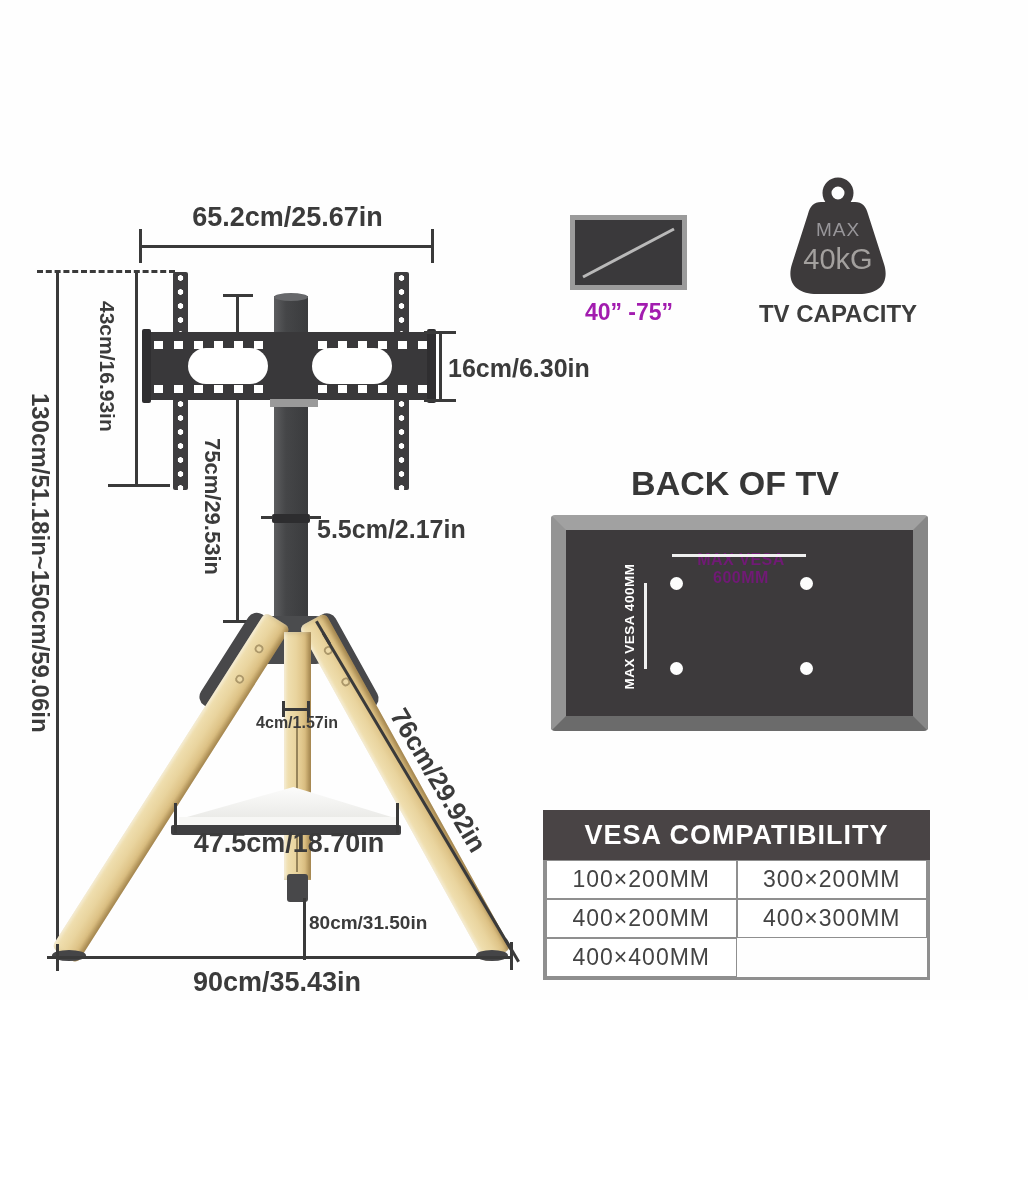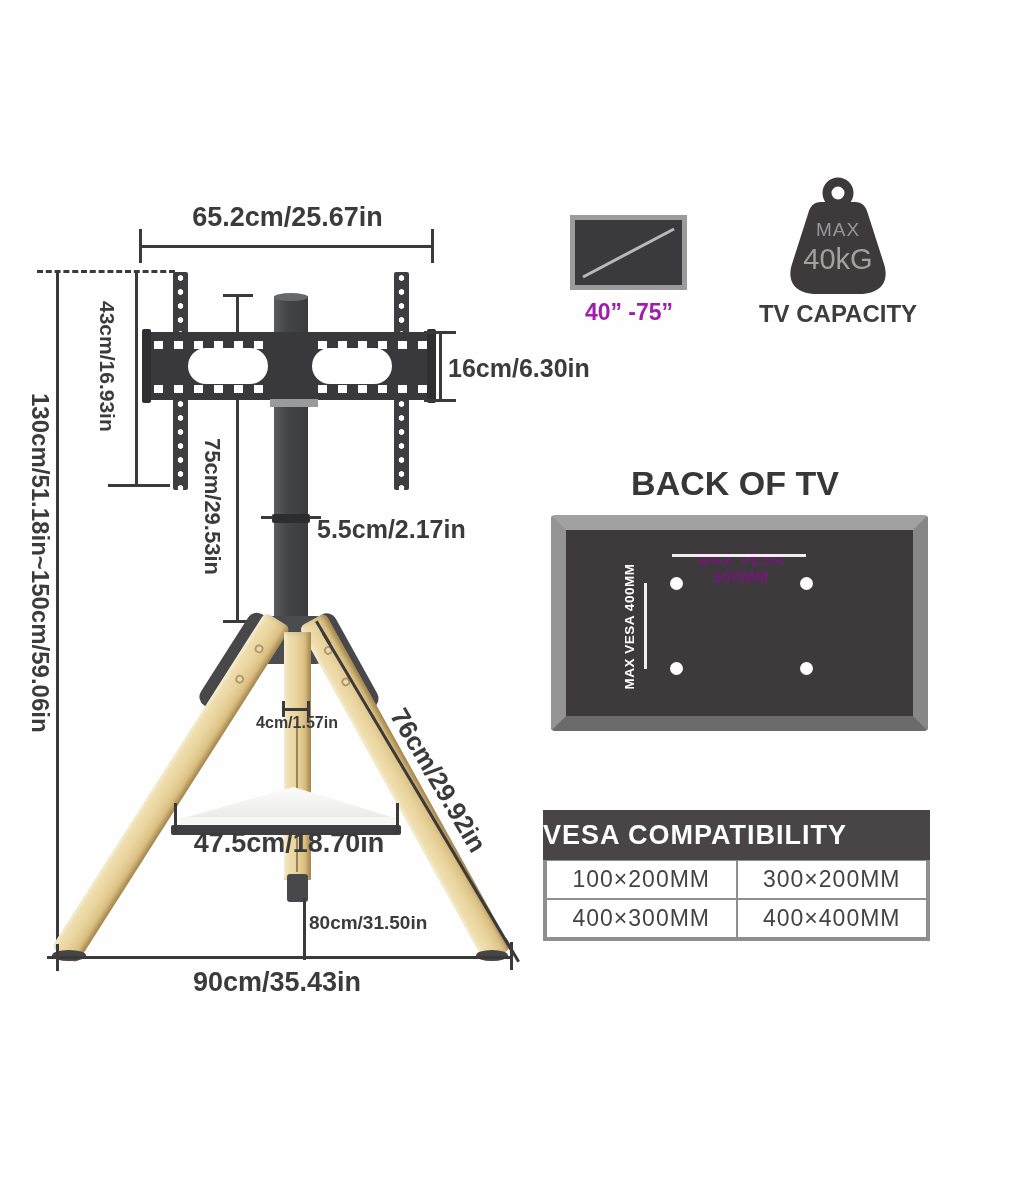--- a/index.html
+++ b/index.html
@@ -136,24 +136,25 @@
   <div class="abs" style="left:671px;top:533px;width:140px;text-align:center;color:#701a75;font-weight:bold;font-size:16px;letter-spacing:.5px;margin-top:18px;">MAX VESA 600MM</div>
   <div class="abs" style="left:672px;top:554px;width:134px;height:3px;background:#f0f0f0;"></div>
   <div class="abs" style="left:562px;top:619px;width:135px;text-align:center;color:#ffffff;font-weight:bold;font-size:13.5px;letter-spacing:.5px;transform:rotate(-90deg);">MAX VESA 400MM</div>
   <div class="abs" style="left:644px;top:583px;width:3px;height:86px;background:#f0f0f0;"></div>
   <div class="dot" style="left:670px;top:577px;"></div>
   <div class="dot" style="left:800px;top:577px;"></div>
   <div class="dot" style="left:670px;top:662px;"></div>
   <div class="dot" style="left:800px;top:662px;"></div>
 
   <div class="abs" style="left:543px;top:810px;width:387px;">
-    <div style="height:50px;line-height:50px;background:#494445;color:#ffffff;font-weight:bold;font-size:27px;text-align:left;letter-spacing:1px;">VESA COMPATIBILITY</div>
+    <div style="height:50px;line-height:50px;background:#494445;color:#ffffff;font-weight:bold;font-size:27px;text-align:center;letter-spacing:1px;">VESA COMPATIBILITY</div>
     <div style="display:grid;grid-template-columns:1fr 1fr;border:3px solid #8f8f8f;border-top:none;">
       <div class="cellv">100×200MM</div>
       <div class="cellv">300×200MM</div>
+      <div class="cellv">400×200MM</div>
       <div class="cellv">400×300MM</div>
       <div class="cellv">400×400MM</div>
     </div>
   </div>
 
   <div class="abs" style="left:826px;top:1150px;font-size:34px;font-weight:bold;letter-spacing:1px;color:#ffffff;-webkit-text-stroke:1.5px #c9c9c9;">@( Bazos.cz</div>
   <div class="abs" style="left:25px;top:1191px;width:983px;height:4px;background:#e0e0e0;"></div>
 
 </div>
 

